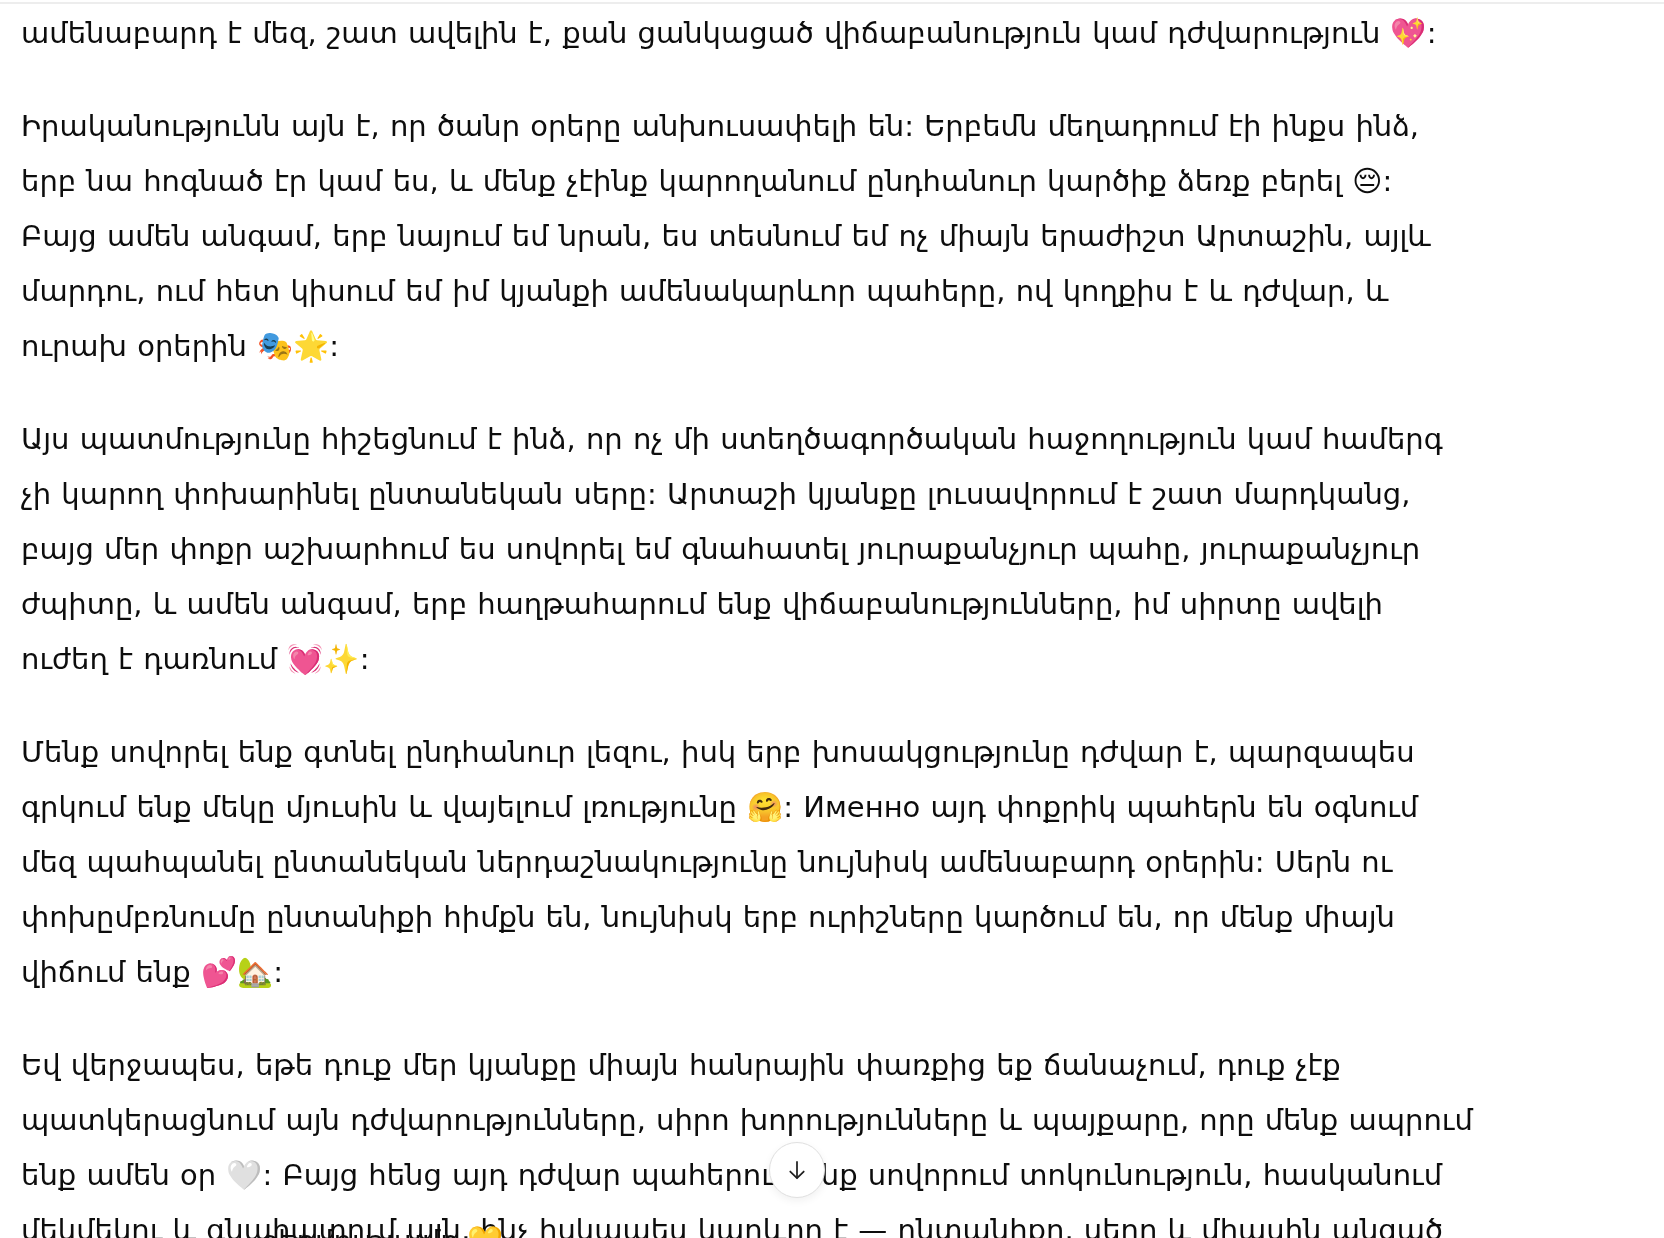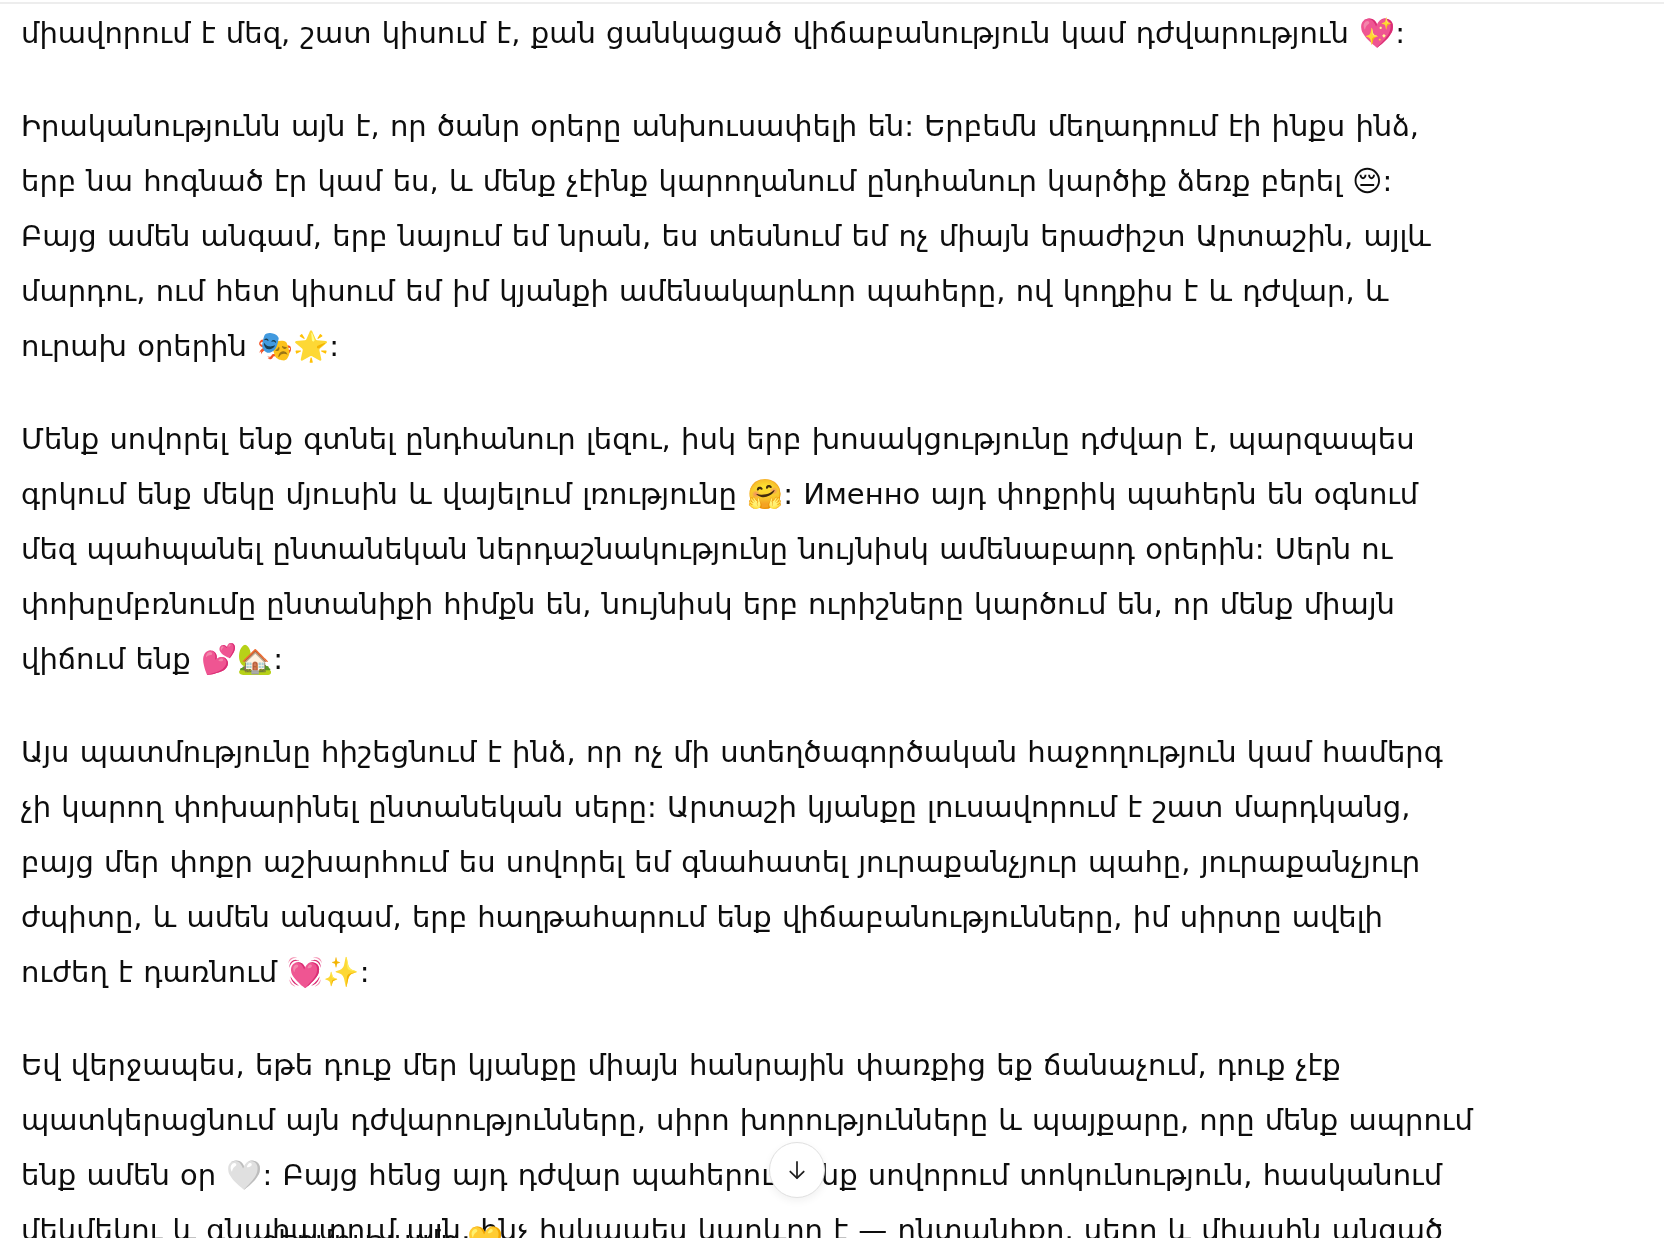--- a/index.html
+++ b/index.html
@@ -68,24 +68,24 @@
     align-items: center;
     justify-content: center;
   }
 </style>
 </head>
 <body>
 
 <div class="top-divider"></div>
 
 <main class="content">
-  <p>միավորում է մեզ, շատ կիսում է, քան ցանկացած վիճաբանություն կամ դժվարություն 💖:</p>
+  <p>ամենաբարդ է մեզ, շատ ավելին է, քան ցանկացած վիճաբանություն կամ դժվարություն 💖:</p>
   <p>Իրականությունն այն է, որ ծանր օրերը անխուսափելի են: Երբեմն մեղադրում էի ինքս ինձ, երբ նա հոգնած էր կամ ես, և մենք չէինք կարողանում ընդհանուր կարծիք ձեռք բերել 😔: Բայց ամեն անգամ, երբ նայում եմ նրան, ես տեսնում եմ ոչ միայն երաժիշտ Արտաշին, այլև մարդու, ում հետ կիսում եմ իմ կյանքի ամենակարևոր պահերը, ով կողքիս է և դժվար, և ուրախ օրերին 🎭🌟:</p>
+  <p>Այս պատմությունը հիշեցնում է ինձ, որ ոչ մի ստեղծագործական հաջողություն կամ համերգ չի կարող փոխարինել ընտանեկան սերը: Արտաշի կյանքը լուսավորում է շատ մարդկանց, բայց մեր փոքր աշխարհում ես սովորել եմ գնահատել յուրաքանչյուր պահը, յուրաքանչյուր ժպիտը, և ամեն անգամ, երբ հաղթահարում ենք վիճաբանությունները, իմ սիրտը ավելի ուժեղ է դառնում 💓✨:</p>
   <p>Մենք սովորել ենք գտնել ընդհանուր լեզու, իսկ երբ խոսակցությունը դժվար է, պարզապես գրկում ենք մեկը մյուսին և վայելում լռությունը 🤗: Именно այդ փոքրիկ պահերն են օգնում մեզ պահպանել ընտանեկան ներդաշնակությունը նույնիսկ ամենաբարդ օրերին: Սերն ու փոխըմբռնումը ընտանիքի հիմքն են, նույնիսկ երբ ուրիշները կարծում են, որ մենք միայն վիճում ենք 💕🏡:</p>
-  <p>Այս պատմությունը հիշեցնում է ինձ, որ ոչ մի ստեղծագործական հաջողություն կամ համերգ չի կարող փոխարինել ընտանեկան սերը: Արտաշի կյանքը լուսավորում է շատ մարդկանց, բայց մեր փոքր աշխարհում ես սովորել եմ գնահատել յուրաքանչյուր պահը, յուրաքանչյուր ժպիտը, և ամեն անգամ, երբ հաղթահարում ենք վիճաբանությունները, իմ սիրտը ավելի ուժեղ է դառնում 💓✨:</p>
   <p>Եվ վերջապես, եթե դուք մեր կյանքը միայն հանրային փառքից եք ճանաչում, դուք չէք պատկերացնում այն դժվարությունները, սիրո խորությունները և պայքարը, որը մենք ապրում ենք ամեն օր 🤍: Բայց հենց այդ դժվար պահերում ենք սովորում տոկունություն, հասկանում մեկմեկու և գնահատում այն, ինչ իսկապես կարևոր է — ընտանիքը, սերը և միասին անցած ճանապարհը 🌈💪:</p>
 
 </main>
 
 <div class="clipped-line">ջերմությամբ 💛</div>
 
 <button class="scroll-down" aria-label="Scroll to bottom">
   <span class="arrow">
     <svg width="26" height="26" viewBox="0 0 24 24" fill="none" stroke="#1f1f1f" stroke-width="1.6" stroke-linecap="round" stroke-linejoin="round">
       <path d="M12 4.5v14.5"></path>

